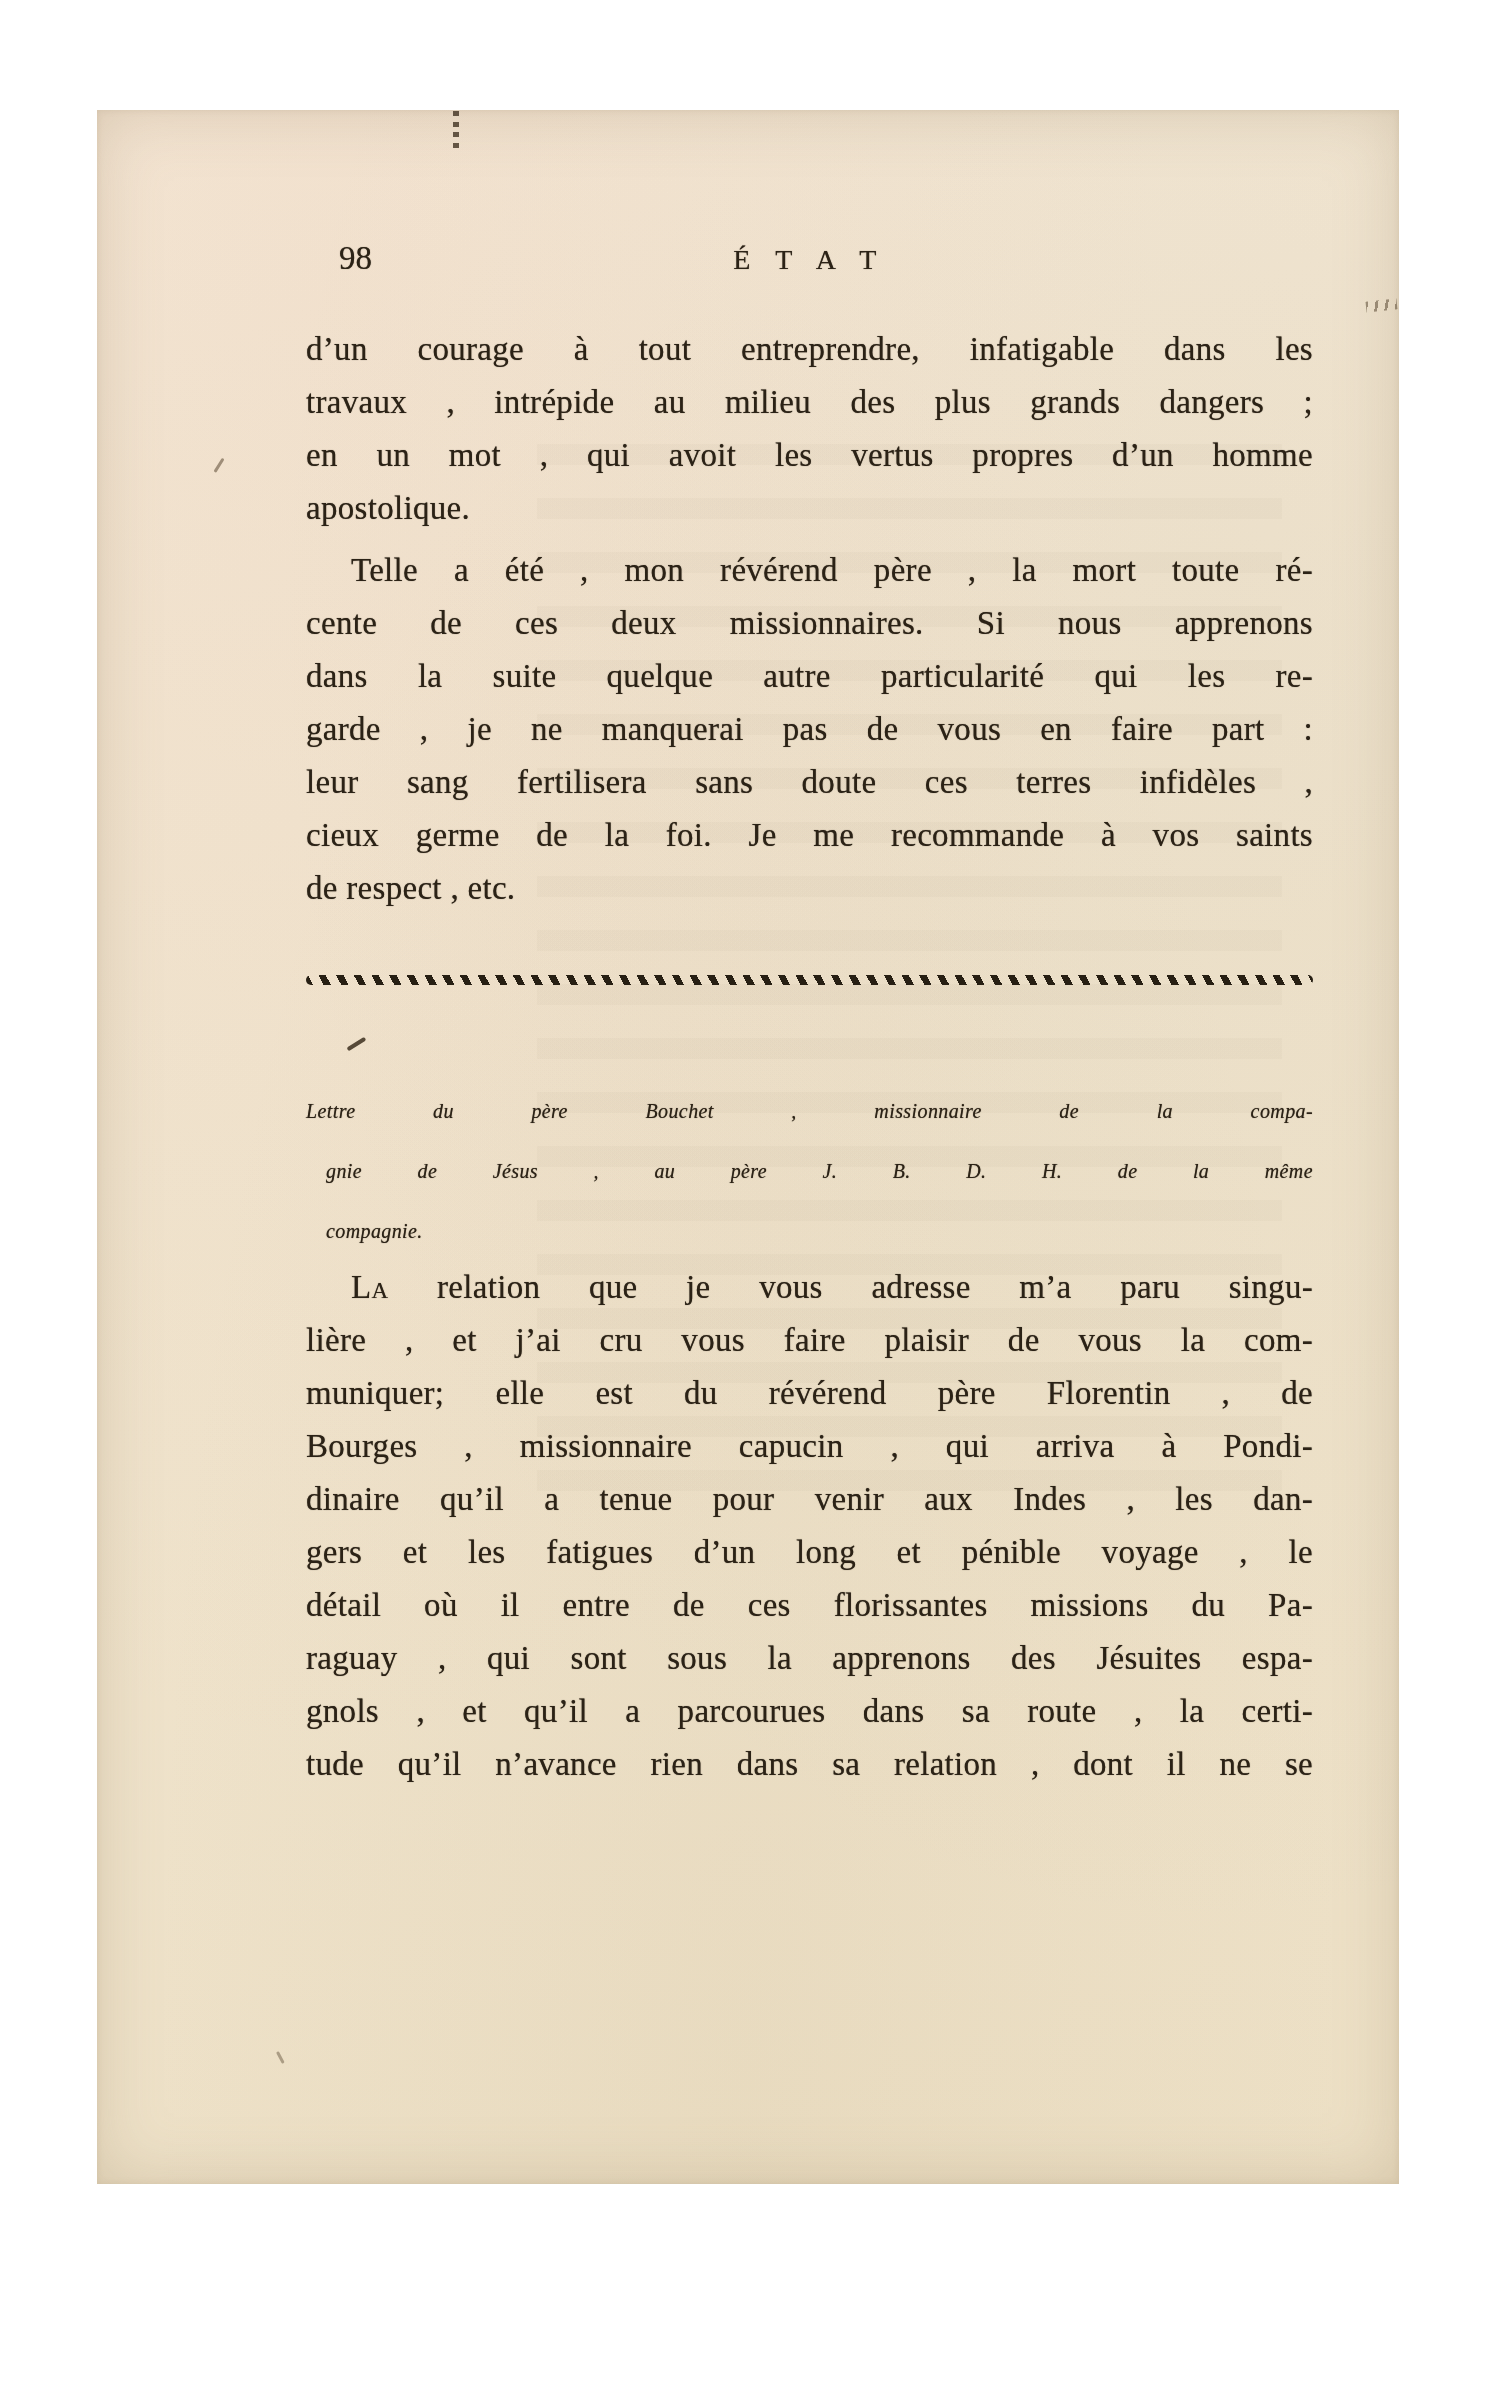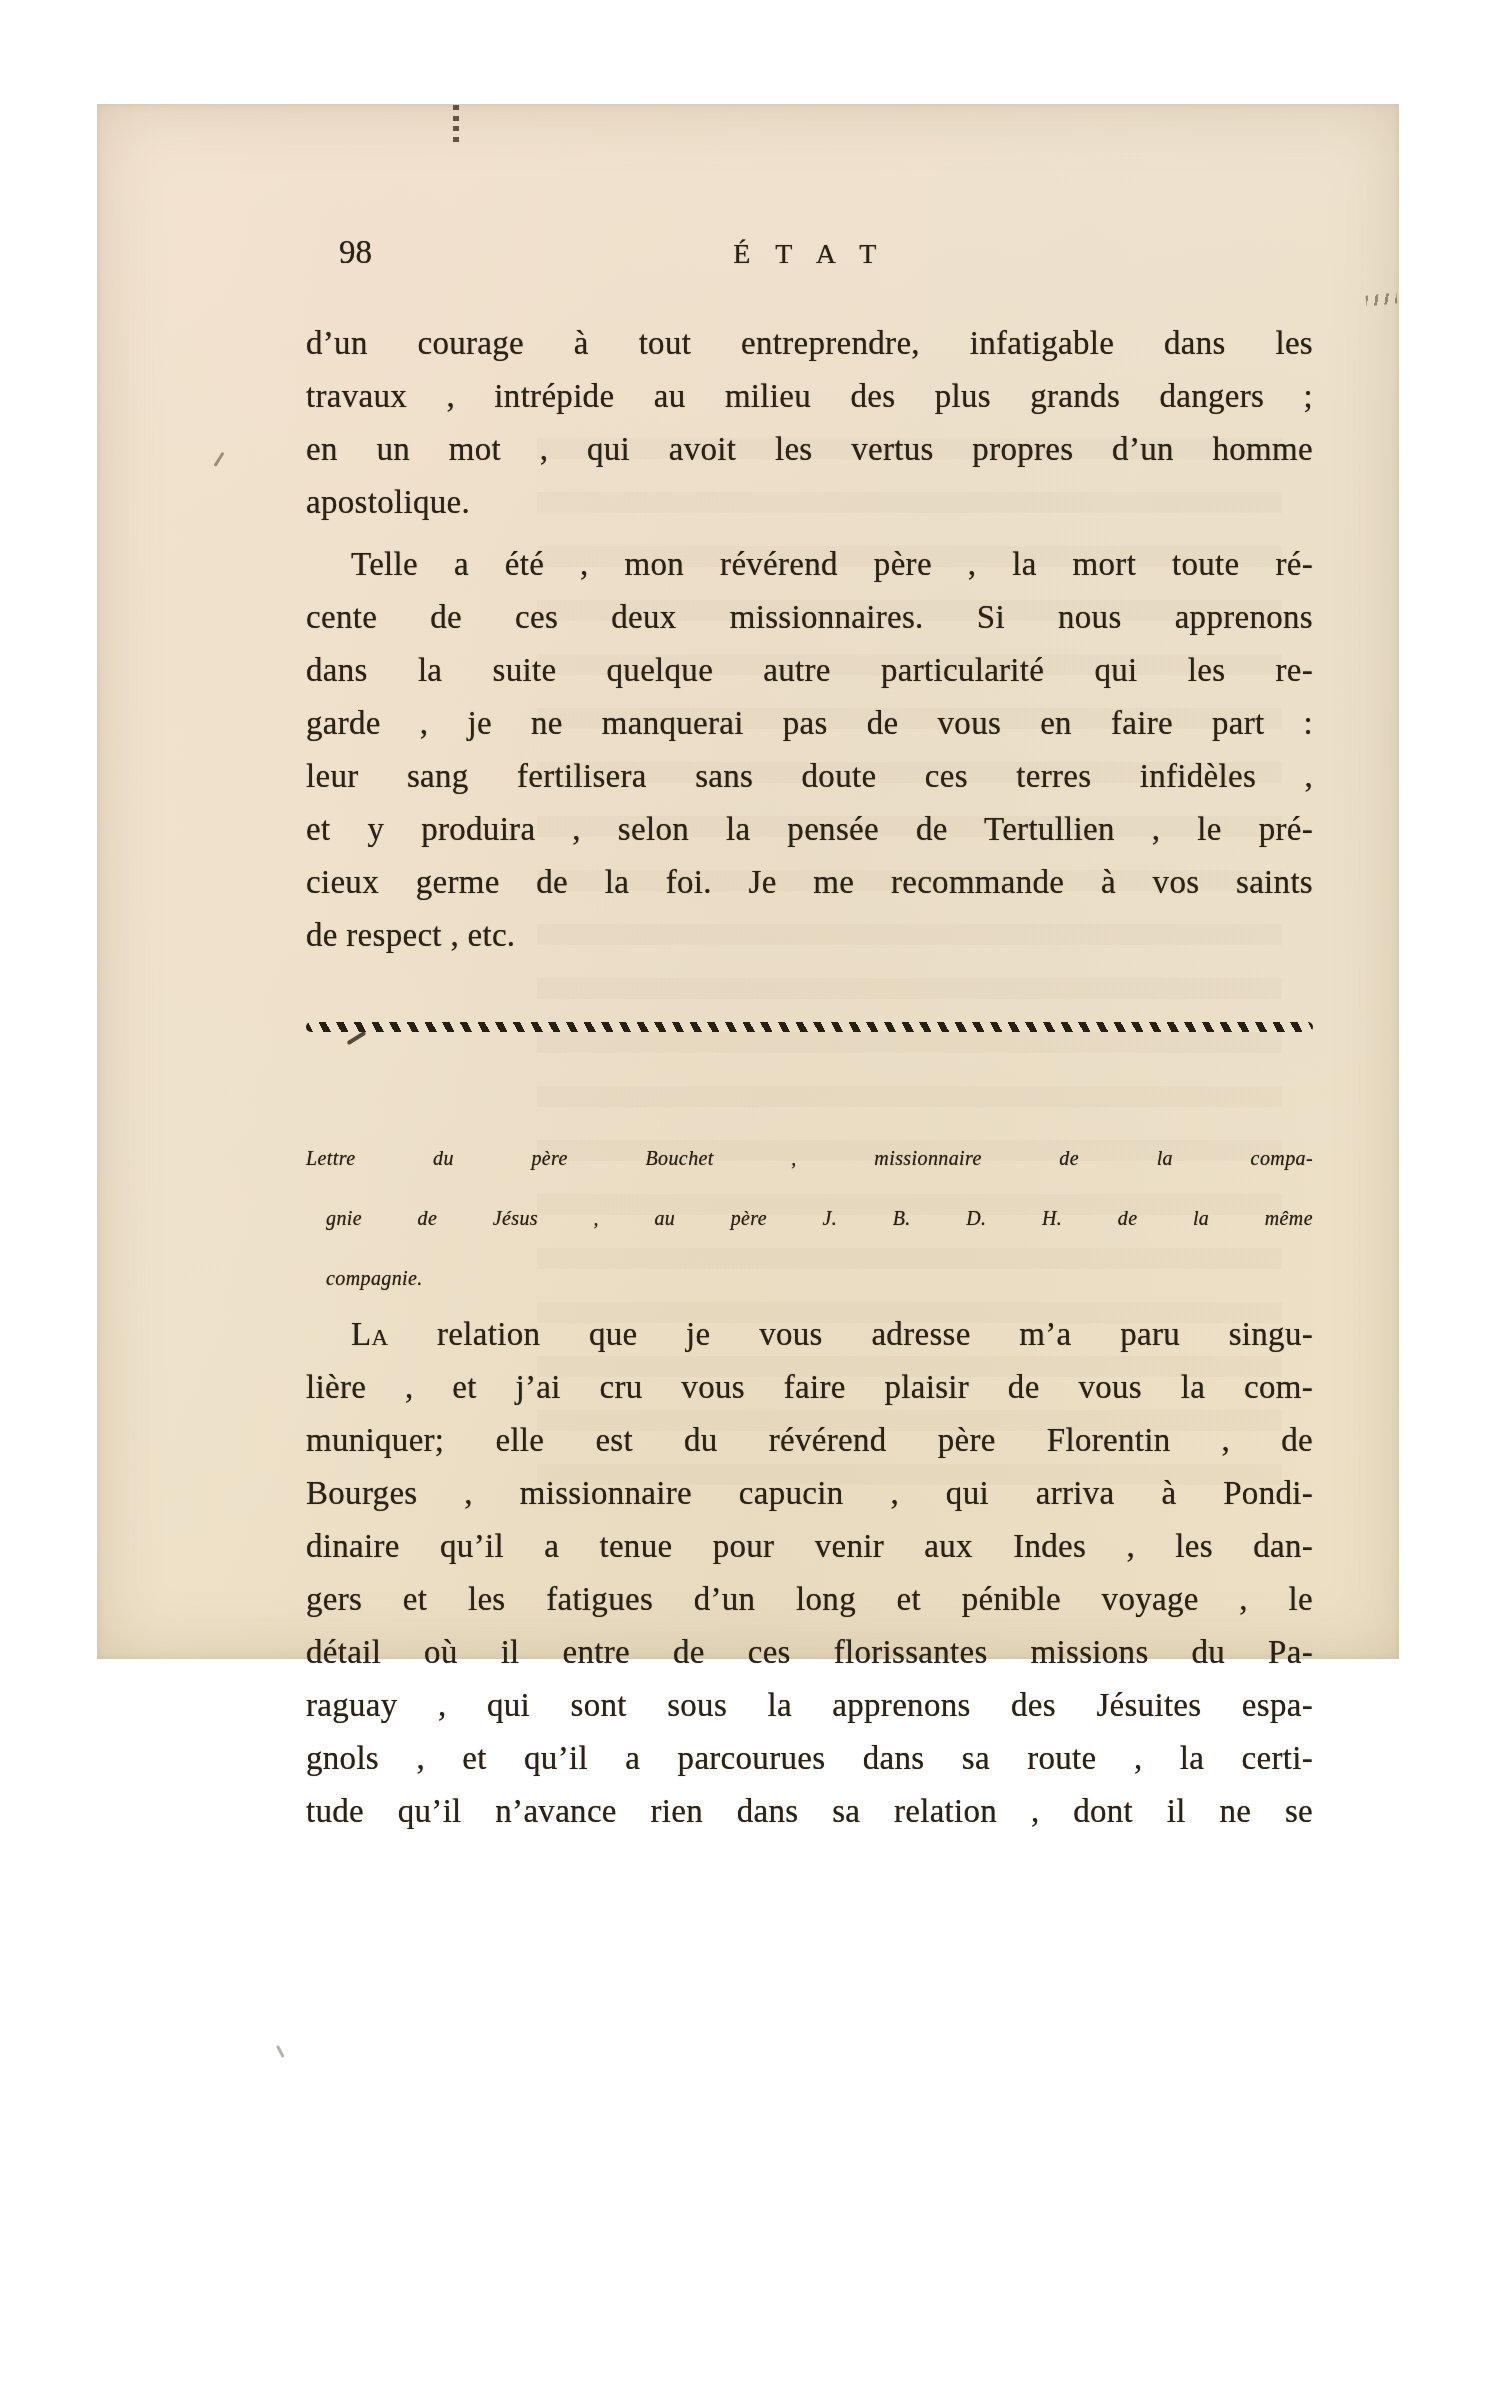--- a/index.html
+++ b/index.html
@@ -5,22 +5,22 @@
   html,body{margin:0;padding:0;background:#ffffff;}
   .canvas{
     position:relative;
     width:1511px;height:2401px;
     background:#ffffff;
     overflow:hidden;
     font-family:"Liberation Serif", serif;
   }
   .paper{
     position:absolute;
-    left:97px;top:104px;
-    width:1302px;height:1555px;
+    left:97px;top:110px;
+    width:1302px;height:2074px;
     background:
       radial-gradient(ellipse at 18% 8%, rgba(228,178,156,0.12), transparent 55%),
       radial-gradient(ellipse at 85% 25%, rgba(170,158,128,0.08), transparent 60%),
       radial-gradient(ellipse at 50% 95%, rgba(190,170,130,0.10), transparent 65%),
       linear-gradient(163deg, #f4e8d6 0%, #f0e4ce 42%, #ecdfc4 100%);
     box-shadow: inset 0 0 64px rgba(150,128,96,0.27), inset 0 0 7px rgba(150,128,96,0.18);
   }
   .content{
     position:absolute;
     left:209px;top:0;
@@ -138,21 +138,20 @@
           <div class="textline">en un mot , qui avoit les vertus propres d’un homme</div>
           <div class="textline lastline">apostolique.</div>
         </div>
 
       <div class="para para-2">
           <div class="textline first-indent">Telle a été , mon révérend père , la mort toute ré-</div>
           <div class="textline">cente de ces deux missionnaires. Si nous apprenons</div>
           <div class="textline">dans la suite quelque autre particularité qui les re-</div>
           <div class="textline">garde , je ne manquerai pas de vous en faire part :</div>
           <div class="textline">leur sang fertilisera sans doute ces terres infidèles ,</div>
-          <div class="textline">et y produira , selon la pensée de Tertullien , le pré-</div>
           <div class="textline">cieux germe de la foi. Je me recommande à vos saints</div>
           <div class="textline lastline">de respect , etc.</div>
         </div>
 
       <div class="divider"></div>
 
       <div class="heading">
           <div class="textline">Lettre du père Bouchet , missionnaire de la compa-</div>
           <div class="textline hang">gnie de Jésus , au père J. B. D. H. de la même</div>
           <div class="textline hang lastline">compagnie.</div>

